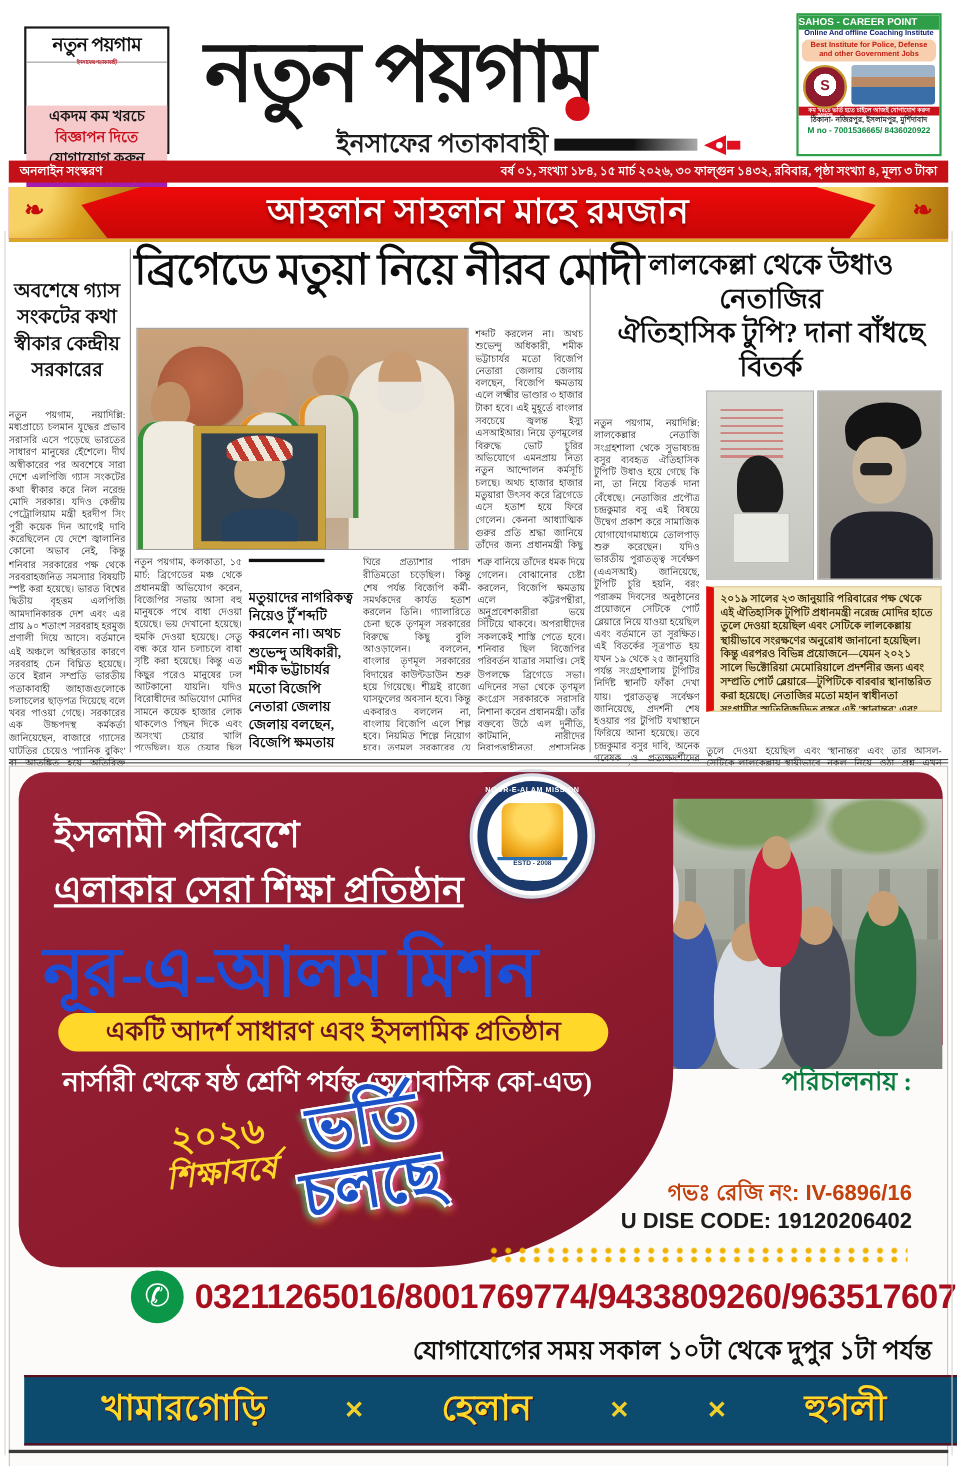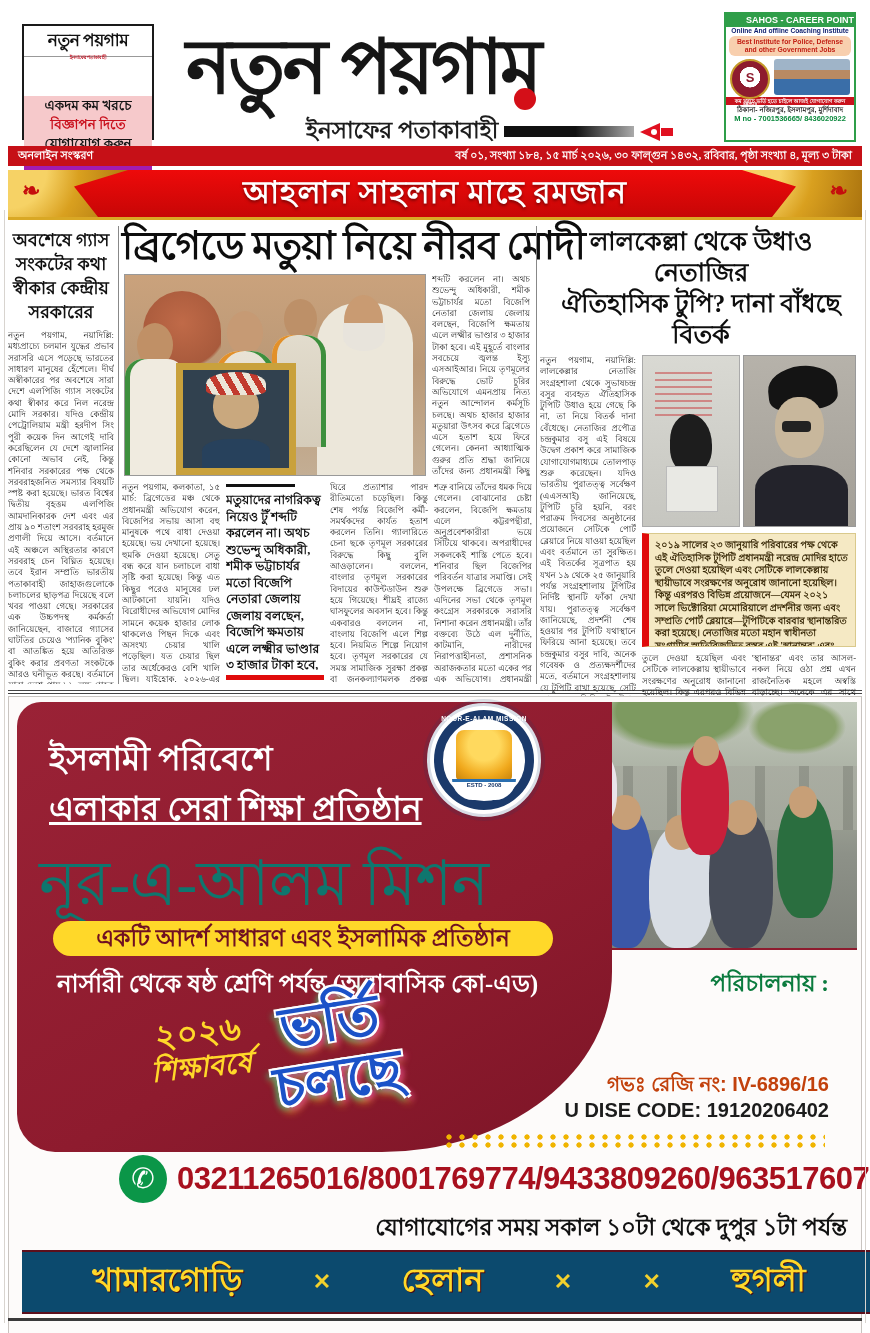--- a/index.html
+++ b/index.html
@@ -1,35 +1,35 @@
 <!DOCTYPE html>
 <html><head>
 <meta charset="utf-8">
 <style>
   html,body{margin:0;padding:0;background:#ffffff;}
   body{width:870px;height:1333px;position:relative;font-family:"Liberation Serif","DejaVu Serif",serif;color:#1c1c1c;overflow:hidden;}
   .abs{position:absolute;}
-  .ovh{overflow:hidden;}
+  .ovh{overflow:hidden;margin-top:24px;}
   .jt{text-align:justify;}
   
   .page-edge{position:absolute;top:210px;bottom:10px;width:0;border-left:1px solid #d8d4cf;}
   .lad{left:22px;top:24px;width:128px;height:112px;border:2px solid #1a1a1a;background:#fff;}
   .lad-logo{height:30px;text-align:center;font-weight:900;font-size:17px;letter-spacing:-0.5px;line-height:30px;color:#111;border-bottom:1px solid #999;}
   .lad-tag{display:block;font-size:5px;color:#c01020;line-height:3px;font-weight:700;}
   .lad-pink{height:57px;background:#f6c9cb;text-align:center;font-weight:800;font-size:13.5px;line-height:19px;color:#151515;margin-top:39px;}
   .lad-pink .rd{color:#c90f1c;}
   .lad-blue{height:19px;background:#a21caf;color:#fff;font-family:"Liberation Sans",sans-serif;font-weight:700;font-size:11.5px;text-align:center;line-height:19px;}
   .mast{left:186px;top:26px;width:525px;height:118px;}
   .mast-title{font-size:76px;font-weight:900;letter-spacing:-3px;line-height:82px;color:#161616;white-space:nowrap;font-family:"Liberation Serif",serif;}
   .mast-dot{left:328px;top:62px;width:22px;height:22px;border-radius:50%;background:#d40f18;}
   .mast-sub{left:120px;top:86px;display:flex;align-items:center;gap:6px;}
   .mast-tagline{font-size:23px;font-weight:800;color:#1d1d1d;white-space:nowrap;}
   .mast-bar{width:130px;height:11px;background:linear-gradient(90deg,#111 0%,#111 55%,#aaa 100%);}
   .rad{left:724px;top:12px;width:128px;height:126px;border:2px solid #2f9e49;background:#fff;font-family:"Liberation Sans",sans-serif;}
-  .rad-title{background:#2f9e49;color:#fff;font-weight:800;font-size:9px;text-align:right;line-height:13px;}
+  .rad-title{background:#2f9e49;color:#fff;font-weight:800;font-size:9px;text-align:left;line-height:13px;}
   .rad-sub{color:#0d1f6e;font-weight:800;font-size:6.7px;text-align:center;line-height:8px;}
   .rad-high{margin:1px 3px;background:#f8cfae;border-radius:6px;color:#c22015;font-weight:800;font-size:6.8px;text-align:center;line-height:8px;padding:2px 2px;}
   .rad-mid{height:40px;display:flex;}
   .sahos-circ{width:36px;height:36px;border-radius:50%;background:radial-gradient(circle at 50% 45%,#fff 0 38%,#8e1b2e 39% 100%);border:2px solid #c59a2a;margin:2px 4px;color:#8e1b2e;font-weight:900;font-size:13px;text-align:center;line-height:34px;}
   .sahos-sub{position:absolute;font-size:4px;color:#fff;left:0;right:0;top:26px;text-align:center;font-weight:700;}
   .rad-person{flex:1;background:linear-gradient(180deg,#9fb4c8 0 30%,#b98a63 30% 55%,#3a6ea8 55% 100%);margin:2px 4px 2px 0;border-radius:3px;}
   .rad-strip{background:#c9121c;color:#fff;font-size:5.5px;font-weight:700;text-align:center;line-height:8px;}
   .rad-addr{font-size:6.8px;font-weight:700;color:#222;text-align:center;line-height:9px;}
   .rad-mob{color:#0c8a3e;font-weight:800;font-size:7.5px;text-align:center;line-height:10px;}
   .infobar{left:8px;top:146px;width:854px;height:20px;background:#c61017;color:#fff;display:flex;justify-content:space-between;align-items:center;padding:0 10px;box-sizing:border-box;font-weight:700;font-size:11px;}
@@ -65,21 +65,21 @@
   .case-ph{width:96px;background:linear-gradient(180deg,#d9d9d3,#c6c6c0);position:relative;border:1px solid #aaa;}
   .netaji-ph{flex:1;background:linear-gradient(180deg,#b6b2aa,#a39f97);position:relative;border:1px solid #999;}
   .hl-box{margin-top:6px;background:#f5e9c4;border:1px solid #d9c98c;border-left:7px solid #e00b0b;padding:5px 6px;font-size:9.6px;line-height:12.6px;font-weight:800;color:#3a2a08;height:102px;overflow:hidden;}
   .cap-cols{display:flex;gap:6px;margin-top:6px;height:96px;}
   
   .advert{left:8px;top:696px;width:854px;height:665px;background:#fdfbfa;border:1px solid #c8c4c0;box-sizing:border-box;}
   .maroon-main{left:8px;top:5px;width:595px;height:450px;background:linear-gradient(150deg,#9a2236,#8e1b2e 60%,#7d1527);border-radius:24px 0 230px 38px / 24px 0 180px 38px;}
   .maroon-top{left:430px;top:5px;width:418px;height:248px;background:#8e1b2e;border-radius:0 22px 0 0;}
   .adw1{left:40px;top:36px;font-size:33px;font-weight:800;color:#fff;}
   .adw2{left:40px;top:86px;font-size:33px;font-weight:800;color:#fff;text-decoration:underline;}
-  .ad-title{left:30px;top:138px;font-size:63px;font-weight:400;color:#0f766e;letter-spacing:-1px;white-space:nowrap;}
+  .ad-title{left:30px;top:138px;font-size:63px;font-weight:700;color:#1d4ed8;letter-spacing:-1px;white-space:nowrap;}
   .ad-pill{left:44px;top:224px;width:500px;height:35px;background:#ffd829;border-radius:18px;color:#701022;font-weight:800;font-size:23.5px;text-align:center;line-height:35px;}
   .adw3{left:48px;top:268px;font-size:24.5px;font-weight:700;color:#fff;white-space:nowrap;}
   .ad-year{left:140px;top:318px;text-align:center;color:#ffd829;font-weight:900;transform:rotate(-6deg);}
   .ad-year .y1{font-size:33px;line-height:36px;}
   .ad-year .y2{font-size:29px;line-height:32px;font-style:italic;}
   .bhorti{left:240px;top:296px;width:170px;text-align:center;transform:rotate(-9deg);font-weight:900;color:#1b52c8;
           text-shadow:-2px -2px 0 #fff,2px -2px 0 #fff,-2px 2px 0 #fff,2px 2px 0 #fff,4px 4px 6px #e03b9a,-4px 3px 6px #2ec27e,0 6px 8px #f5a61a;}
   .bhorti .b1{font-size:56px;line-height:56px;}
   .bhorti .b2{font-size:56px;line-height:60px;}
   .badge{left:418px;top:6px;width:108px;height:108px;border-radius:50%;background:#fff;border:3px solid #d8dde6;box-shadow:0 0 0 4px rgba(27,58,107,.15);}

